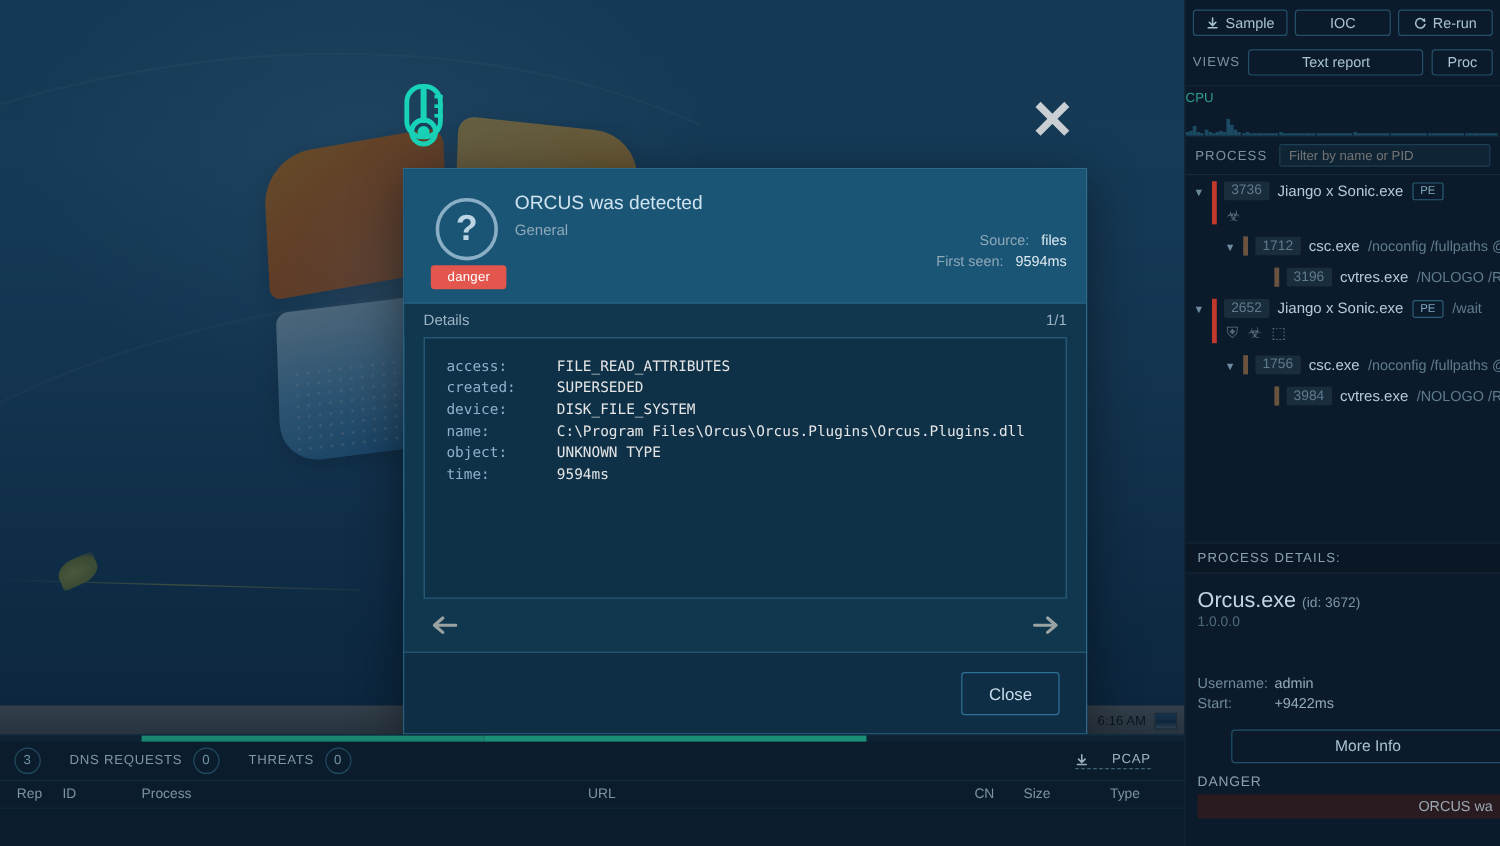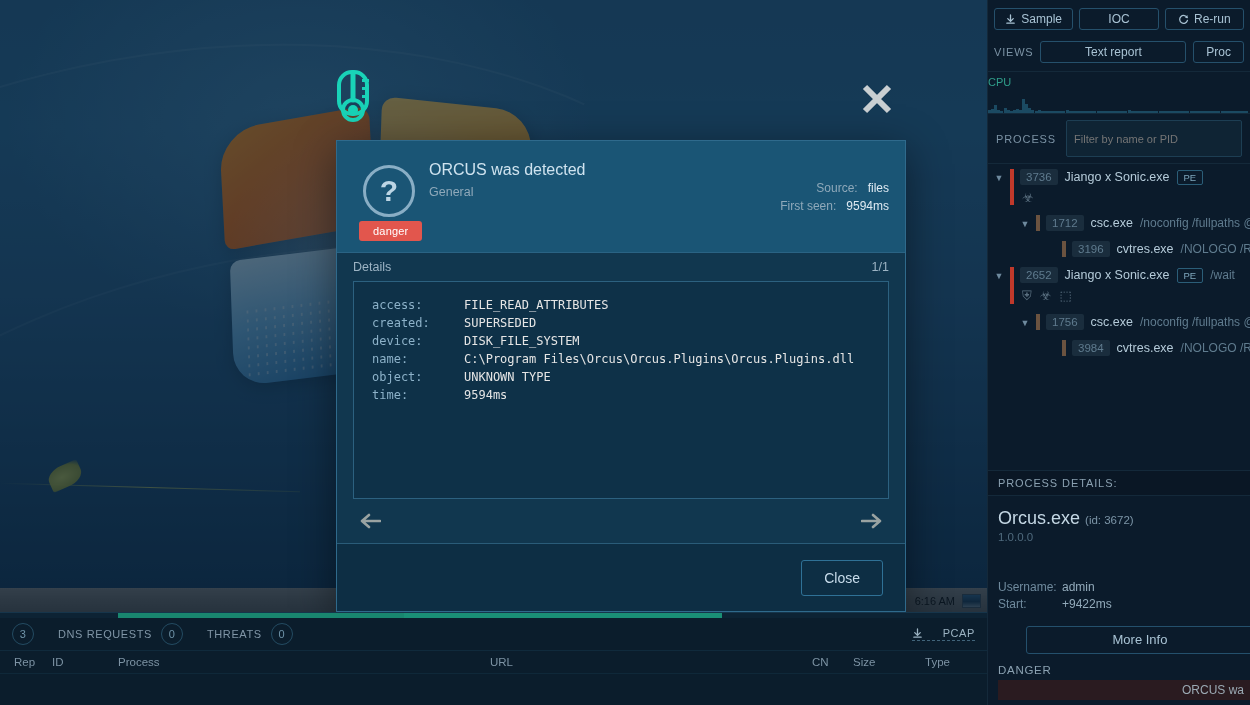--- a/index.html
+++ b/index.html
@@ -149,21 +149,21 @@
     color: #bcd5e4; font-size: 30px; font-weight: bold;
     font-family: "Liberation Sans", sans-serif;
   }
   .alert-title { position: absolute; left: 92px; top: 20px; font-size: 16px; color: #cfe3ef; }
   .alert-sub   { position: absolute; left: 92px; top: 44px; font-size: 12.5px; color: #8fa9ba; }
   .danger-chip {
     position: absolute; left: 22px; top: 80px;
     background: #e2564d; color: #fff; font-size: 11px;
     padding: 4px 14px; border-radius: 3px; letter-spacing: .2px;
   }
-  .meta { position: absolute; right: 16px; top: 38px; text-align: right; line-height: 1.5; }
+  .meta { position: absolute; right: 16px; top: 50px; text-align: right; line-height: 1.5; }
   .meta-row { font-size: 12px; color: #8fa9ba; white-space: nowrap; }
   .meta-row b { color: #dfeaf2; font-weight: normal; margin-left: 10px; }
 
   .details-bar {
     display: flex; justify-content: space-between; align-items: center;
     padding: 7px 16px 7px 16px; font-size: 12.5px; color: #9db4c4;
     background: #11374f;
   }
   .details-box {
     margin: 0 16px; flex: 1;
@@ -207,21 +207,21 @@
     display: flex; align-items: center; font-size: 11px; letter-spacing: .6px;
     color: #8095a6; border-bottom: 1px solid #102a3c;
   }
   .cnt {
     width: 22px; height: 22px; border-radius: 50%;
     border: 1px solid #234b62; color: #6f93a8;
     display: flex; align-items: center; justify-content: center; font-size: 11px;
   }
   .tab-item { display: flex; align-items: center; gap: 9px; padding: 0 12px; height: 33px; cursor: pointer; }
   .pcap {
-    margin-left: auto; margin-right: 12px; display: flex; align-items: center; gap: 20px;
+    margin-left: auto; margin-right: 28px; display: flex; align-items: center; gap: 20px;
     color: #9cb3c2; font-size: 11px; border-bottom: 1px dashed #41647a; padding-bottom: 1px; cursor: pointer;
   }
   .thead {
     position: absolute; left: 0; top: 39px; width: 987px; height: 22px;
     font-size: 11.5px; color: #7d93a4; border-bottom: 1px solid #0f2839;
   }
   .thead span { position: absolute; top: 4px; }
 
   
   .side {
@@ -251,21 +251,21 @@
   .cpu-lab { text-align: left; color: #2f9e8a; font-size: 11px; padding: 4px 8px 0 0; }
   .cpu-graph {
     height: 26px; position: relative; margin: 0 0 0 0; border-bottom: 1px solid #14293a;
   }
   .bar { position: absolute; bottom: 0; background: #1b4a62; width: 3px; }
   .proc-head {
     display: flex; align-items: center; gap: 10px; padding: 6px 8px; border-bottom: 1px solid #14293a;
   }
   .proc-lab { font-size: 11px; letter-spacing: .9px; color: #7b92a4; }
   .filter-in {
-    flex: 1; height: 37px; background: #0f2434; border: 1px solid #1d3e53; border-radius: 2px;
+    flex: 1; height: 19px; background: #0f2434; border: 1px solid #1d3e53; border-radius: 2px;
     color: #5d7689; font-size: 11px; padding: 0 7px; outline: none;
     font-family: "Liberation Sans", sans-serif;
   }
   .tree { position: relative; height: 306px; overflow: hidden; }
   .prow { position: relative; display: flex; align-items: flex-start; padding: 5px 0; }
   .caret { width: 22px; text-align: center; color: #6e8a9e; font-size: 9px; padding-top: 4px; flex: 0 0 22px; cursor: pointer; }
   .pbar { width: 4px; align-self: stretch; flex: 0 0 4px; }
   .pbody { flex: 1; min-width: 0; padding-left: 6px; }
   .pline { display: flex; align-items: center; gap: 7px; white-space: nowrap; overflow: hidden; }
   .pid {

